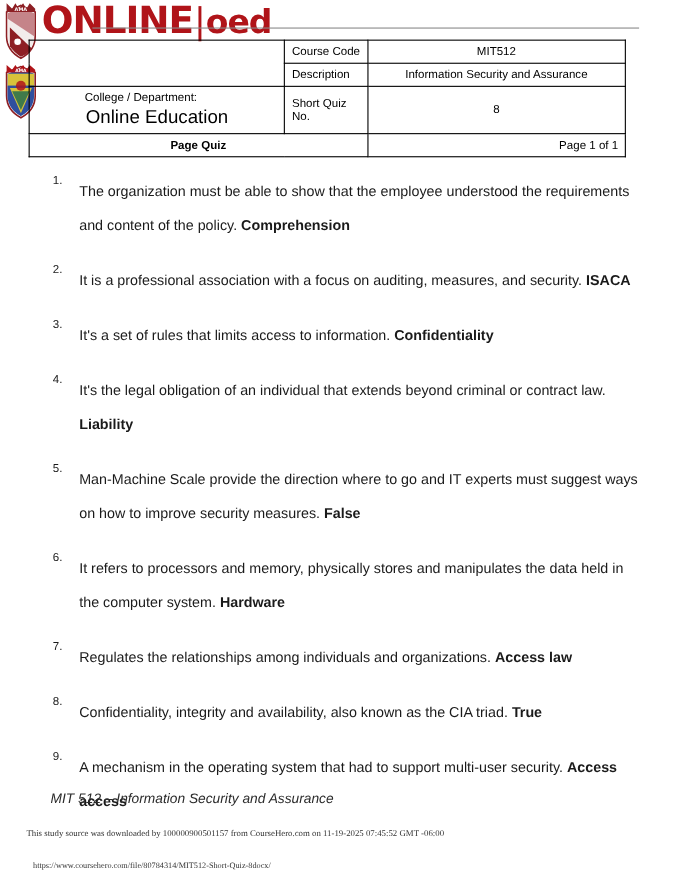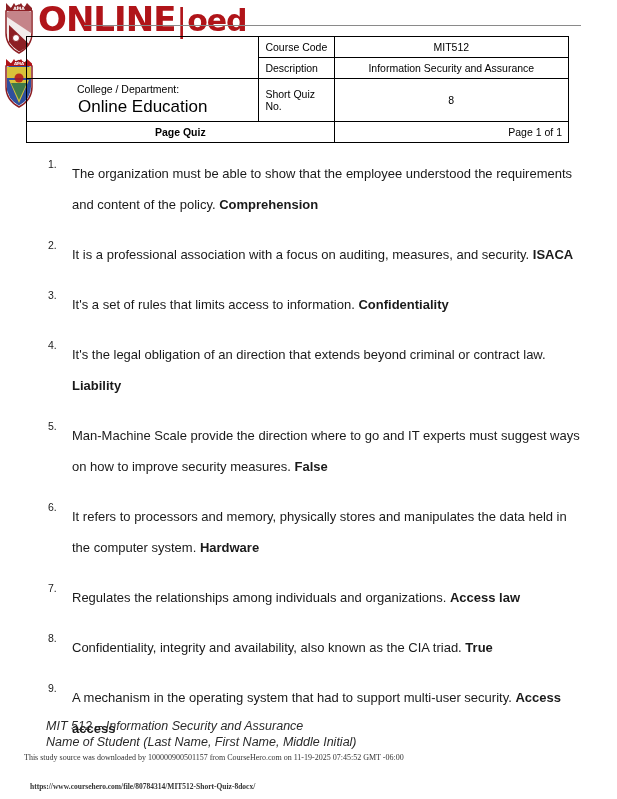--- a/index.html
+++ b/index.html
@@ -174,21 +174,20 @@
     white-space: nowrap;
   }
   .source-url {
     position: absolute;
     left: 30px;
     top: 782px;
     font-family: "Liberation Serif", serif;
     font-size: 7.5px;
     color: #333333;
     white-space: nowrap;
-    font-weight: bold;
   }
 </style>
 </head>
 <body>
 
 <div class="masthead">
 
   <div class="crest-stack">
     <svg class="crest crest-top" viewBox="0 0 60 108" xmlns="http://www.w3.org/2000/svg">
       <path d="M4 18 L30 6 L56 18 L56 62 Q56 88 30 102 Q4 88 4 62 Z" fill="#ffffff" stroke="#8d1f24" stroke-width="3"></path>
@@ -263,21 +262,21 @@
     <div class="q-body"><span>It is a professional association with a focus on auditing, measures, and security. </span><b>ISACA</b></div>
   </div>
 
   <div class="q-item">
     <span class="q-num">3.</span>
     <div class="q-body"><span>It's a set of rules that limits access to information. </span><b>Confidentiality</b></div>
   </div>
 
   <div class="q-item">
     <span class="q-num">4.</span>
-    <div class="q-body"><span>It's the legal obligation of an direction that extends beyond criminal or contract law. </span><b>Liability</b></div>
+    <div class="q-body"><span>It's the legal obligation of an individual that extends beyond criminal or contract law. </span><b>Liability</b></div>
   </div>
 
   <div class="q-item">
     <span class="q-num">5.</span>
     <div class="q-body"><span>Man-Machine Scale provide the direction where to go and IT experts must suggest ways on how to improve security measures. </span><b>False</b></div>
   </div>
 
   <div class="q-item">
     <span class="q-num">6.</span>
     <div class="q-body"><span>It refers to processors and memory, physically stores and manipulates the data held in the computer system. </span><b>Hardware</b></div>
@@ -296,17 +295,16 @@
   <div class="q-item">
     <span class="q-num">9.</span>
     <div class="q-body"><span>A mechanism in the operating system that had to support multi-user security. </span><b>Access access</b></div>
   </div>
 
 
 </div>
 
 <div class="doc-footer">
   <div class="footer-line">MIT 512 – Information Security and Assurance</div>
-  <div class="footer-line">Name of Student (Last Name, First Name, Middle Initial)</div>
 </div>
 
 <div class="watermark">This study source was downloaded by 100000900501157 from CourseHero.com on 11-19-2025 07:45:52 GMT -06:00</div>
 <div class="source-url">https://www.coursehero.com/file/80784314/MIT512-Short-Quiz-8docx/</div>
 
 </body></html>

